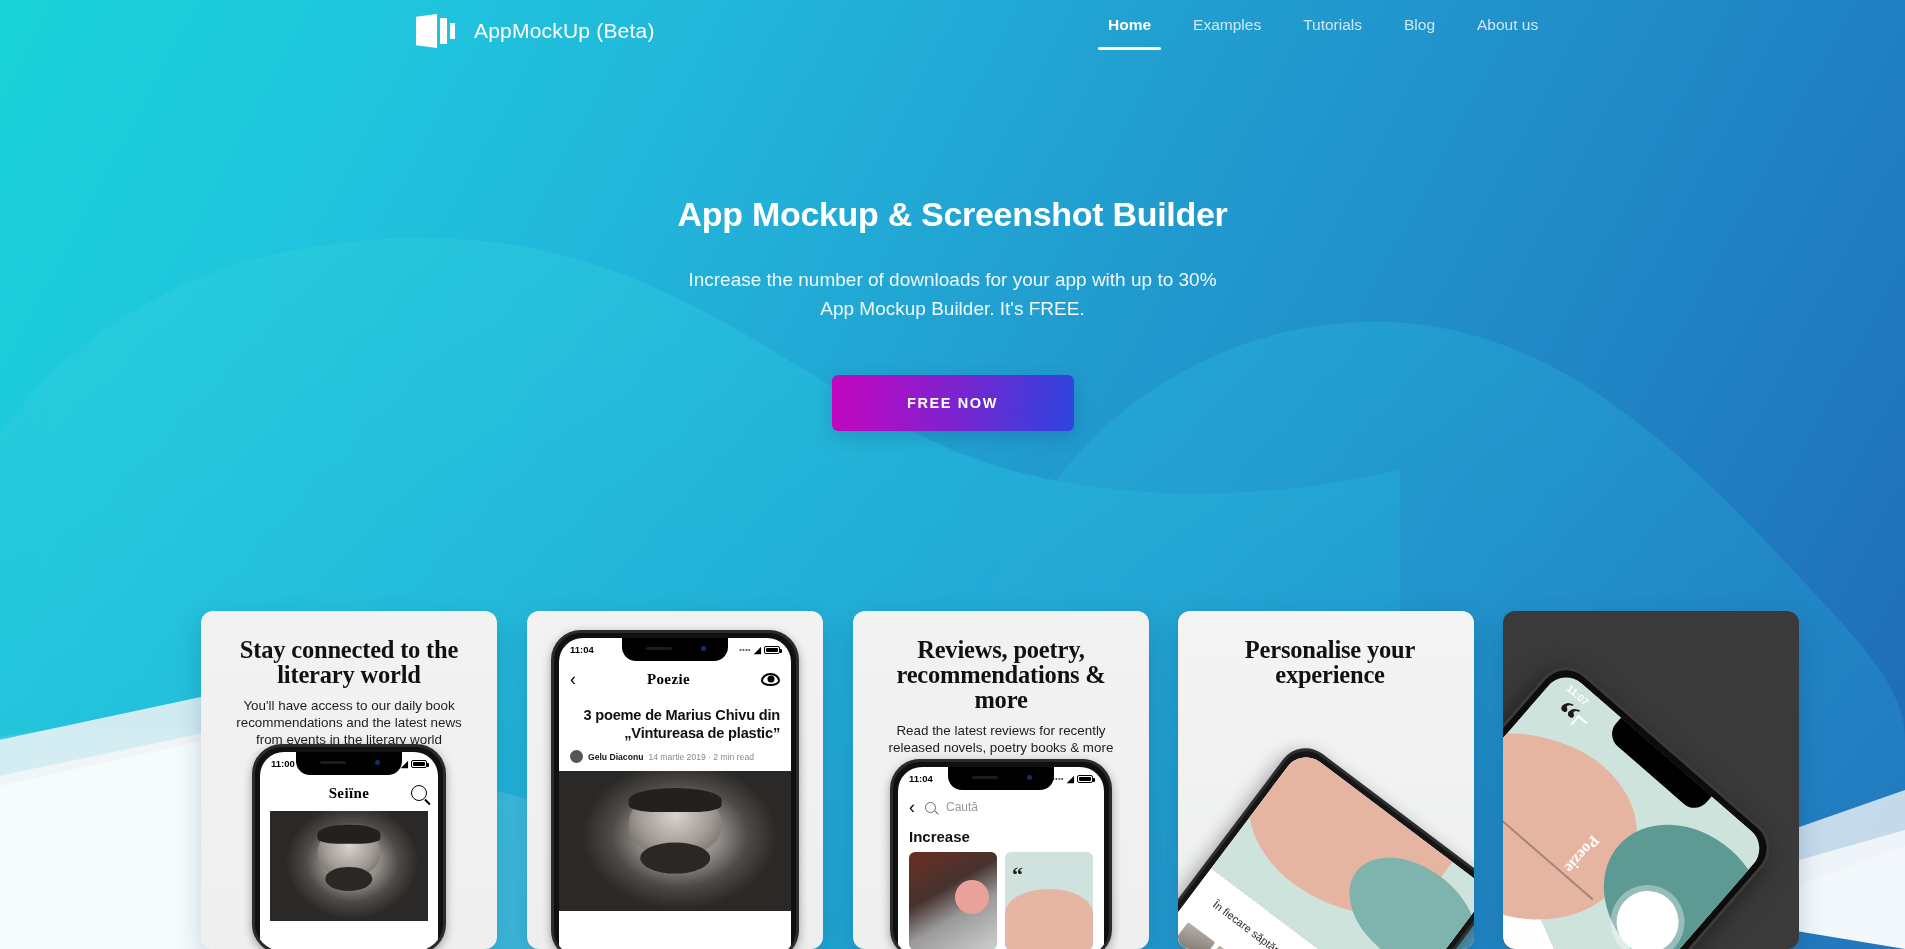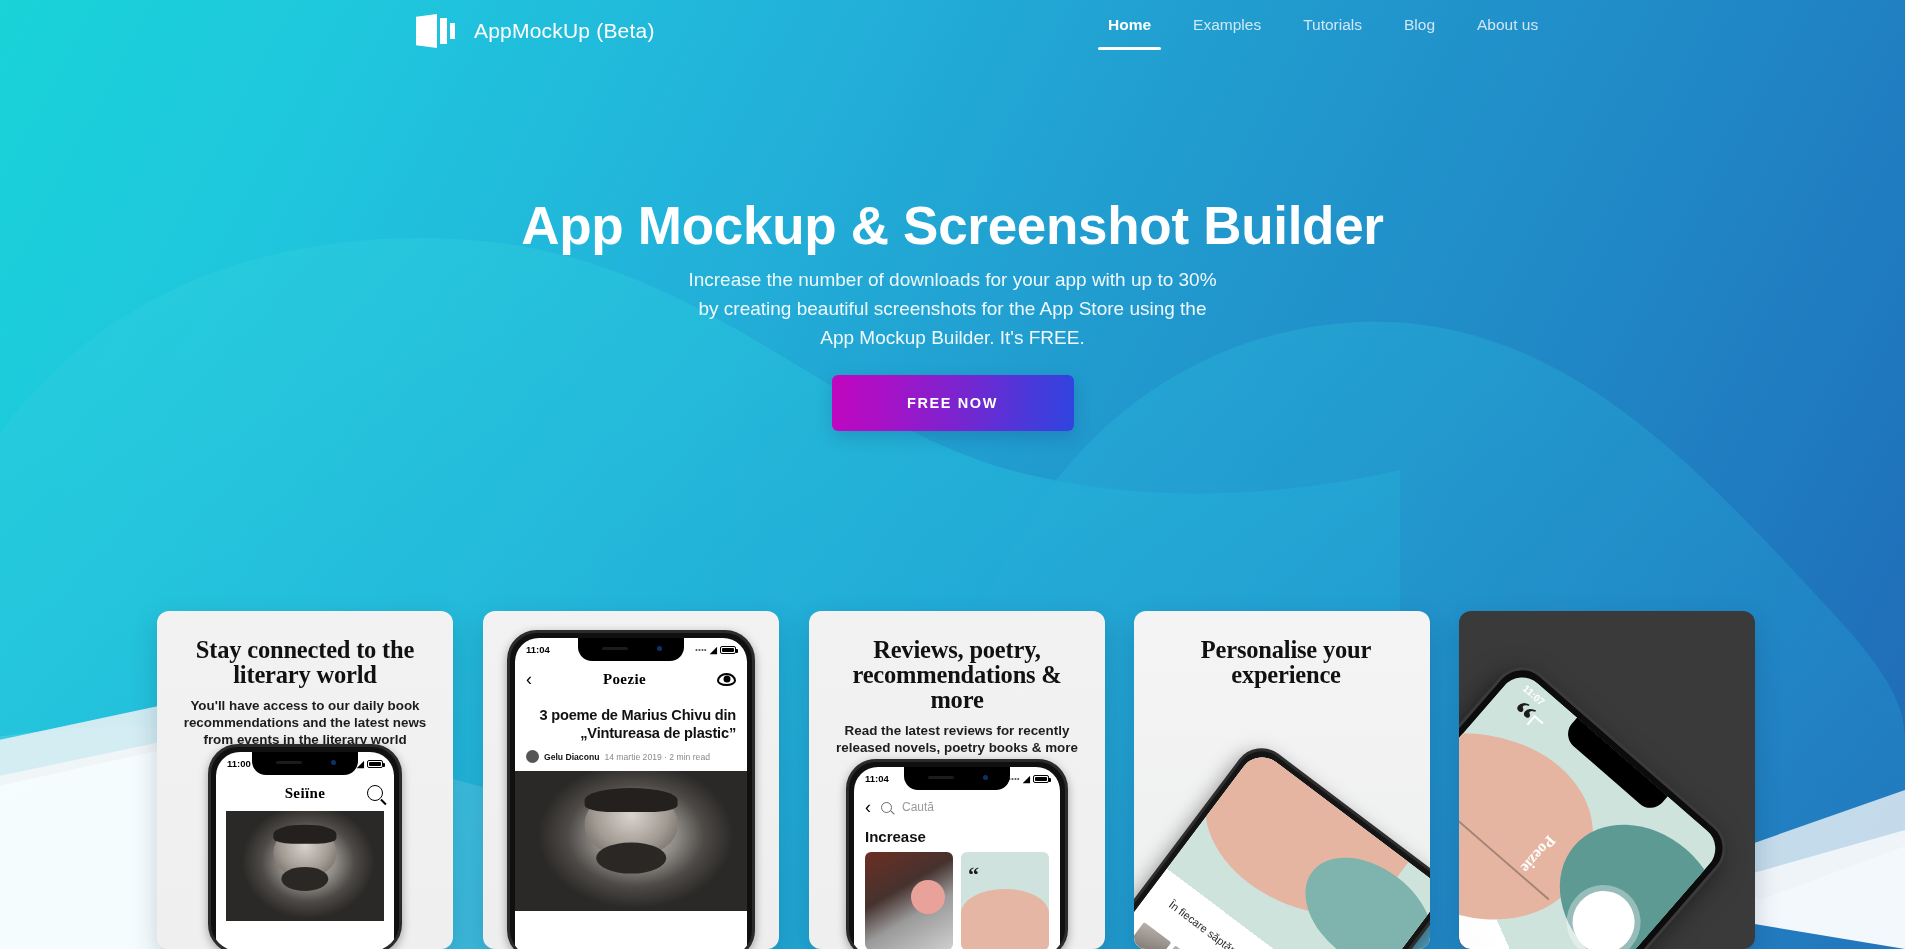--- a/index.html
+++ b/index.html
@@ -67,21 +67,21 @@
     height:3px; background:#fff; border-radius:2px;
   }
 
   
   .hero {
     position:absolute; top:0; left:0; right:0;
     text-align:center; z-index:30;
   }
   .hero-title {
     position:absolute; top:195px; left:0; right:0;
-    color:#fff; font-size:53px; font-weight:700; letter-spacing:-.3px;
+    color:#fff; font-size:34px; font-weight:700; letter-spacing:-.3px;
   }
   .hero-sub {
     position:absolute; top:265px; left:0; right:0;
     color:rgba(255,255,255,.93);
     font-size:19px; line-height:29px; font-weight:300;
   }
   .hero-sub b { font-weight:400; }
   .cta-wrap { position:absolute; top:375px; left:0; right:0; text-align:center; }
   .cta {
     display:inline-block;
@@ -98,36 +98,37 @@
   .cards {
     position:absolute; left:0; top:611px; width:1905px; height:338px; z-index:20;
   }
   .card {
     position:absolute; top:0;
     width:296px; height:338px;
     border-radius:12px;
     overflow:hidden;
     box-shadow:0 10px 26px rgba(10,40,70,.20);
     background:#f4f4f4;
+    margin-left:44px;
   }
   .card.c1 { left:157px; background:linear-gradient(180deg,#f2f2f2 0%,#efefef 100%); }
   .card.c2 { left:483px; background:linear-gradient(180deg,#f2f2f2 0%,#eeeeee 100%); }
   .card.c3 { left:809px; background:linear-gradient(180deg,#f2f2f2 0%,#efefef 100%); }
   .card.c4 { left:1134px; background:linear-gradient(180deg,#f4f4f4 0%,#eeefef 100%);padding-left:8px; }
   .card.c5 { left:1459px; background:#3a3a3a; }
 
   .card-head { padding:26px 20px 0 20px; text-align:center; }
   .card-title {
     font-family:"Liberation Serif", serif;
     font-weight:700; font-size:24.5px; line-height:25px;
     color:#111; letter-spacing:-.2px;
   }
   .card-sub {
     margin-top:10px;
-    font-size:13.4px; line-height:17px; color:#1d1d1d; font-weight:700;
+    font-size:13.4px; line-height:17px; color:#1d1d1d; font-weight:400;
   }
 
   
   .phone {
     position:absolute;
     border-radius:30px;
     background:#101010;
     box-shadow:0 3px 10px rgba(0,0,0,.35);
     border:3px solid #2b2b2b;
     overflow:hidden;
@@ -349,21 +350,20 @@
       <a class="nav-item">Tutorials</a>
       <a class="nav-item">Blog</a>
       <a class="nav-item">About us</a>
     </nav>
   </div>
 
   <div class="hero">
     <h1 class="hero-title">App Mockup &amp; Screenshot Builder</h1>
     <div class="hero-sub">
       <div>Increase the number of downloads for your app with up to 30%</div>
-      <div>by creating beautiful screenshots for the App Store using the</div>
       <div>
         <span>App Mockup Builder. It's </span><b>FREE</b><span>.</span>
       </div>
     </div>
     <div class="cta-wrap">
       <button class="cta">FREE NOW</button>
     </div>
   </div>
 
   <div class="cards">

